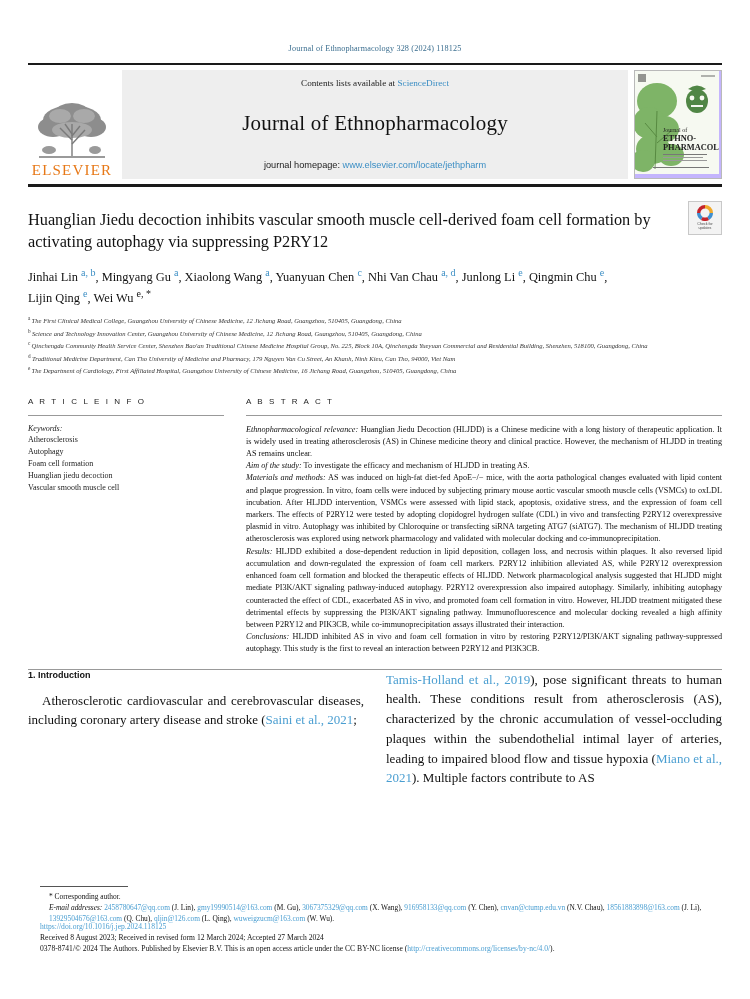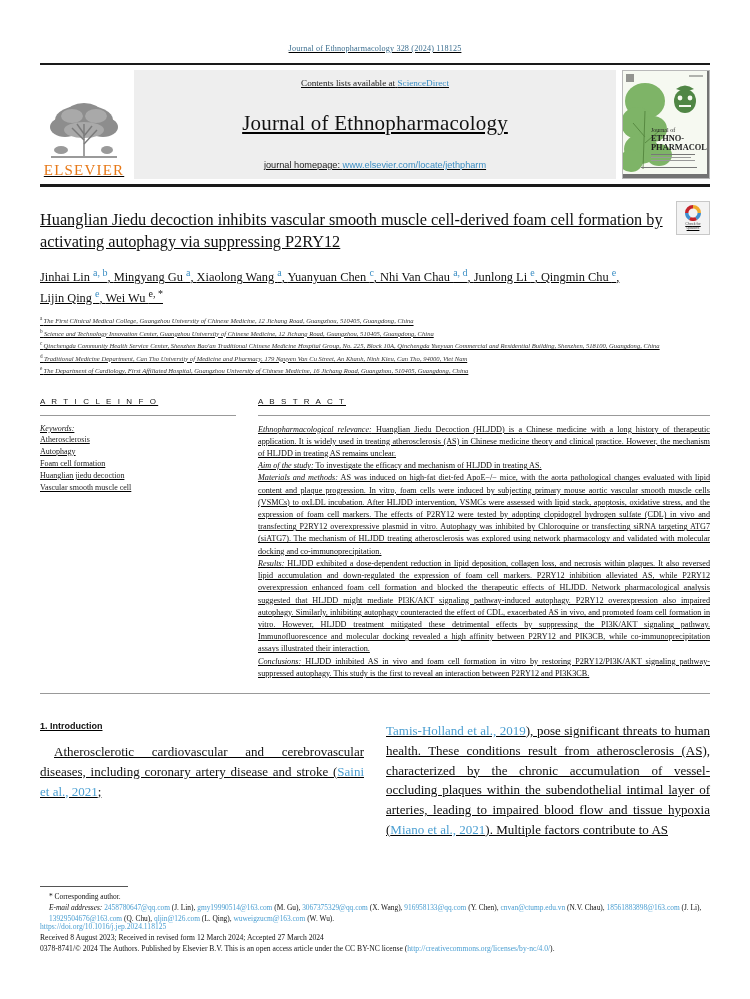--- a/index.html
+++ b/index.html
@@ -13,22 +13,21 @@
     overflow: hidden;
     font-family: "Liberation Serif", serif;
     color: #000;
   }
   .page {
     position: relative;
     width: 750px;
     height: 970px;
     background: #fff;
     box-sizing: border-box;
-    padding: 0 40px;
-    text-decoration: underline;
+    padding: 0 28px;
   }
 
   
   .running-head {
     text-align: center;
     font-size: 8.2px;
     color: #3b6e8f;
     padding-top: 44px;
     letter-spacing: .15px;
   }
@@ -84,21 +83,21 @@
   .homepage-line {
     font-size: 9.2px;
     color: #222;
     font-family: "Liberation Sans", sans-serif;
   }
   .homepage-line .url { color:#3b8ec4;margin-top:36px; }
   .cover-thumb {
     width: 86px;
     flex: 0 0 86px;
     border: 1px solid #b9b9b9;
-    background: #737373;
+    background: #c4b5fd;
     position: relative;
     overflow: hidden;
   }
   .masthead-rule {
     border-top: 3px solid #1a1a1a;
     margin-top: 5px;
   }
 
   
   .title-wrap {
@@ -184,21 +183,20 @@
   .abstract-body { font-size: 8.2px; line-height: 1.49; color: #111; text-align: justify; }
   .abstract-body p { margin: 0; }
   .abstract-body i { font-style: italic; }
 
   
   .body-rule {
     border-top: 1px solid #999;
     margin-top: 13px;
   }
   .body-cols {
-    margin-top: 27px;
     display: flex;
     gap: 22px;
   }
   .body-col { flex: 1 1 0; }
   .h1-num {
     font-family: "Liberation Sans", sans-serif;
     font-size: 9px;
     font-weight: bold;
     color: #111;
     margin-bottom: 11px;

